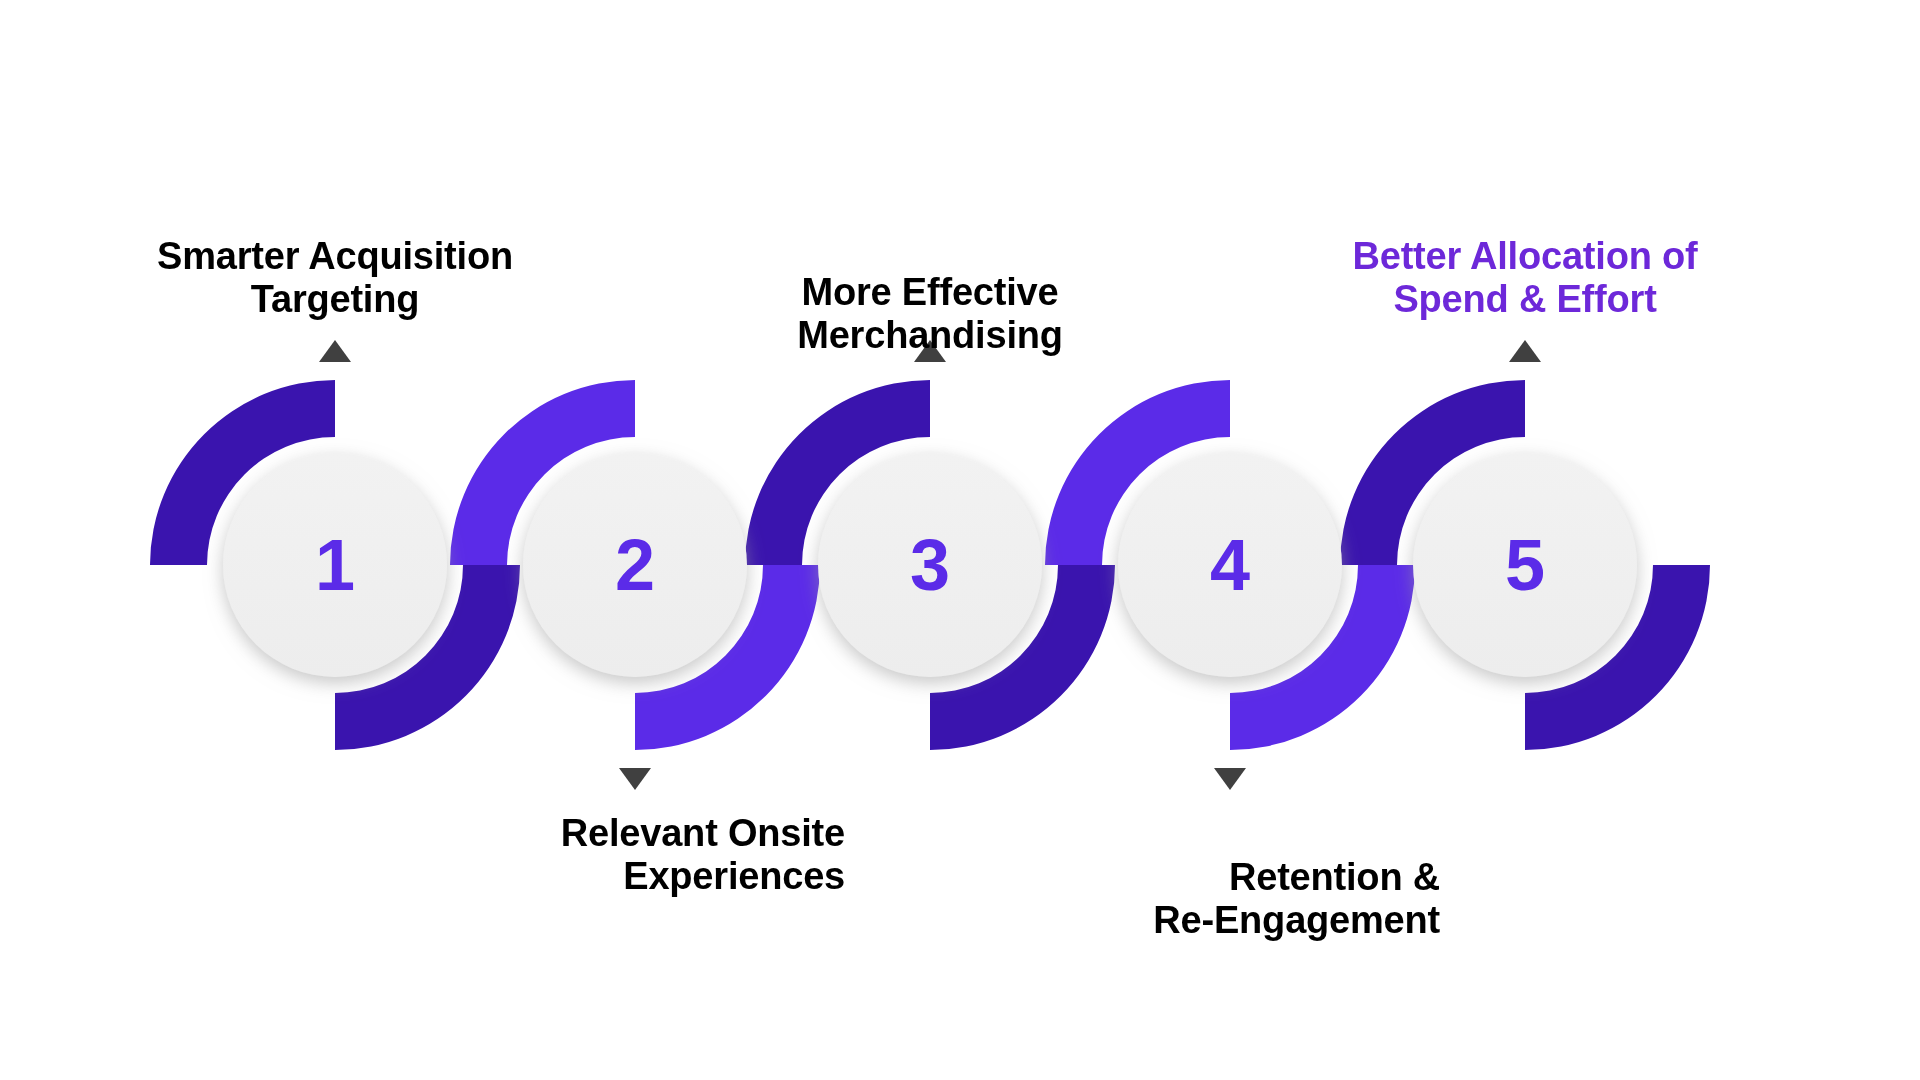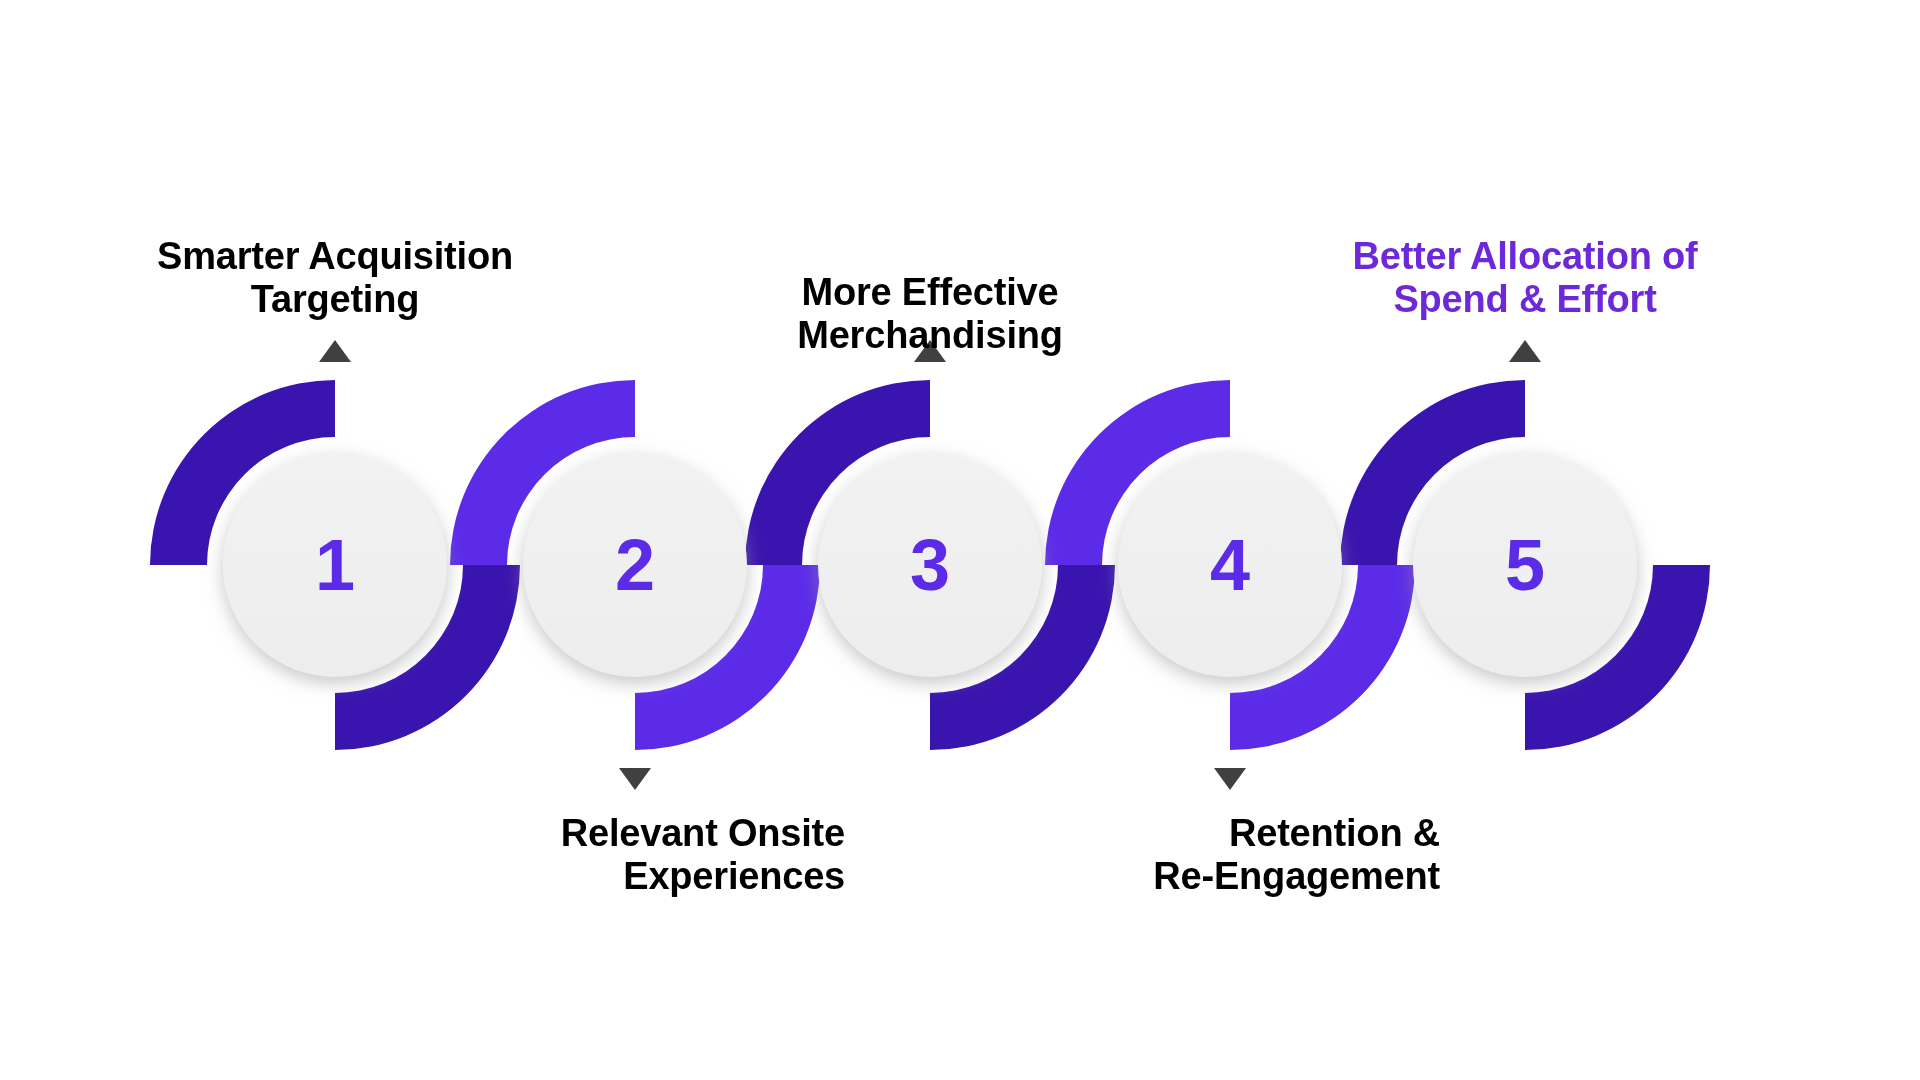--- a/index.html
+++ b/index.html
@@ -110,19 +110,19 @@
       <div class="num" style="left: 1230px; top: 565px; color: rgb(91, 43, 232);">4</div>
       <div class="num" style="left: 1525px; top: 565px; color: rgb(91, 43, 232);">5</div>
     </div>
   <div id="labels">
       <div class="step-label label-above" style="left: 335px; width: 420px; margin-left: 0px; color: rgb(0, 0, 0); top: 320px;">Smarter Acquisition
 Targeting</div>
       <div class="step-label label-below" style="left: 635px; width: 420px; margin-left: 0px; color: rgb(0, 0, 0); top: 812px;">Relevant Onsite
 Experiences</div>
       <div class="step-label label-above" style="left: 930px; width: 420px; margin-left: 0px; color: #000000; top: 320px; margin-top: 36px;">More Effective
 Merchandising</div>
-      <div class="step-label label-below" style="left: 1230px; width: 420px; margin-left: 0px; color: rgb(0, 0, 0); top: 812px;">Retention &amp;
+      <div class="step-label label-below" style="left: 1230px; width: 420px; margin-left: 0px; color: rgb(0, 0, 0); top: 856px;">Retention &amp;
 Re-Engagement</div>
       <div class="step-label label-above" style="left: 1525px; width: 420px; margin-left: 0px; color: #6d28d9; top: 320px;">Better Allocation of
 Spend &amp; Effort</div>
     </div>
 
 </div>
 
 </body></html>

